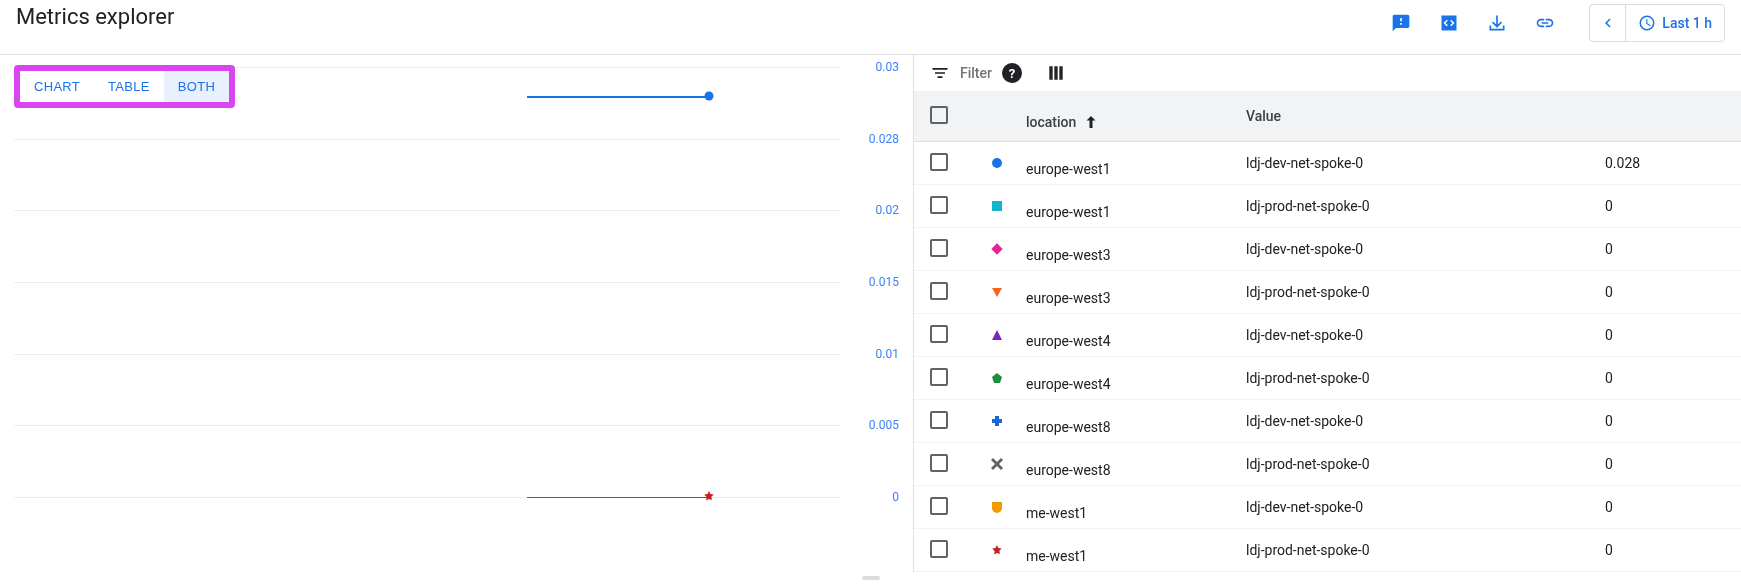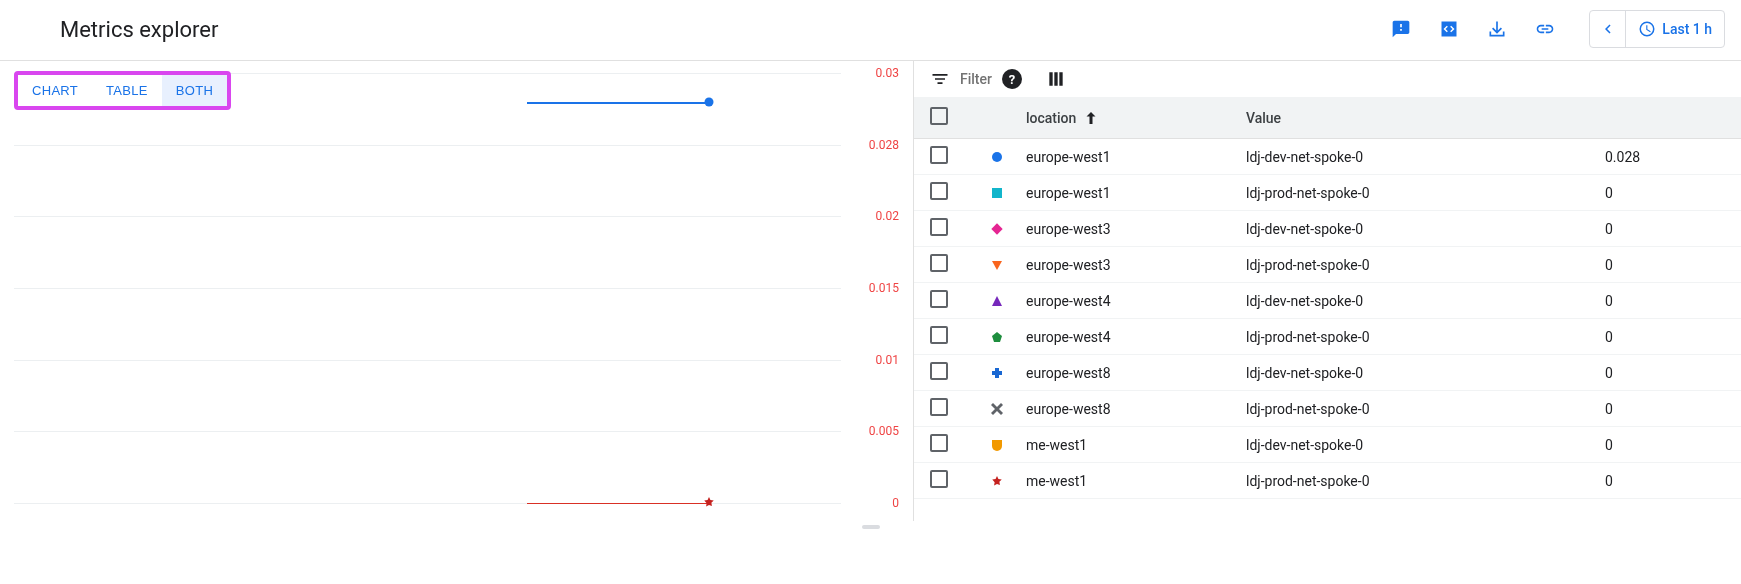--- a/index.html
+++ b/index.html
@@ -4,24 +4,22 @@
   <style>
     * { margin: 0; padding: 0; box-sizing: border-box; }
     body {
       font-family: "Google Sans", Roboto, Arial, sans-serif;
       font-size: 14px;
       color: #202124;
       background: #fff;
     }
     .top-bar {
       display: flex;
-      align-items: center;
       justify-content: space-between;
-      padding: 10px 16px 12px;
-      margin-left: 44px;
+      padding: 4px 16px 12px;
     }
     .page-title {
       font-size: 22px;
       font-weight: 400;
       color: #202124;
     }
     .top-actions {
       display: flex;
       align-items: center;
       gap: 24px;
@@ -68,21 +66,21 @@
       border-top: 1px solid #e0e0e0;
     }
     .chart-pane {
       flex: 1;
       position: relative;
       padding: 10px 72px 18px 14px;
       border-right: 1px solid #e0e0e0;
     }
     .view-toggle {
       display: inline-flex;
-      border: 4px solid #d946ef;
+      border: 6px solid #d946ef;
       border-radius: 4px;
       overflow: hidden;
       position: absolute;
       top: 10px;
       left: 14px;
       z-index: 2;
       background: #fff;
     }
     .view-toggle button {
       background: #fff;
@@ -104,21 +102,21 @@
     }
     .gridline {
       position: absolute;
       left: 0; right: 0;
       border-top: 1px solid #eceff1;
     }
     .y-tick {
       position: absolute;
       right: -58px;
       font-size: 12px;
-      color: #ef4444;
+      color: #3b82f6;
       transform: translateY(-50%);
     }
     .chart-line {
       position: absolute;
       height: 2px;
       background: #1a73e8;
     }
     .chart-line.red { background: #d93025; height: 1px; }
     .chart-point {
       position: absolute;
@@ -191,21 +189,21 @@
       border-bottom: 1px solid #e0e0e0;
     }
     .data-row {
       display: flex;
       align-items: center;
       padding: 7px 16px;
       border-bottom: 1px solid #f1f3f4;
     }
     .col-check { width: 38px; }
     .col-marker { width: 58px; display:flex; justify-content:center; }
-    .col-location { flex: 0 0 220px; display:flex; align-items:center; gap:6px; }
+    .col-location { flex: 0 0 220px; display:flex; align-items:center; gap:6px;margin-top:12px; }
     .col-project { flex: 1; }
     .col-value { flex: 0 0 120px; padding-right: 10px; }
     .cb {
       width: 18px; height: 18px;
       border: 2px solid #5f6368;
       border-radius: 2px;
       display: inline-block;
       cursor: pointer;
     }
     .drag-handle {

